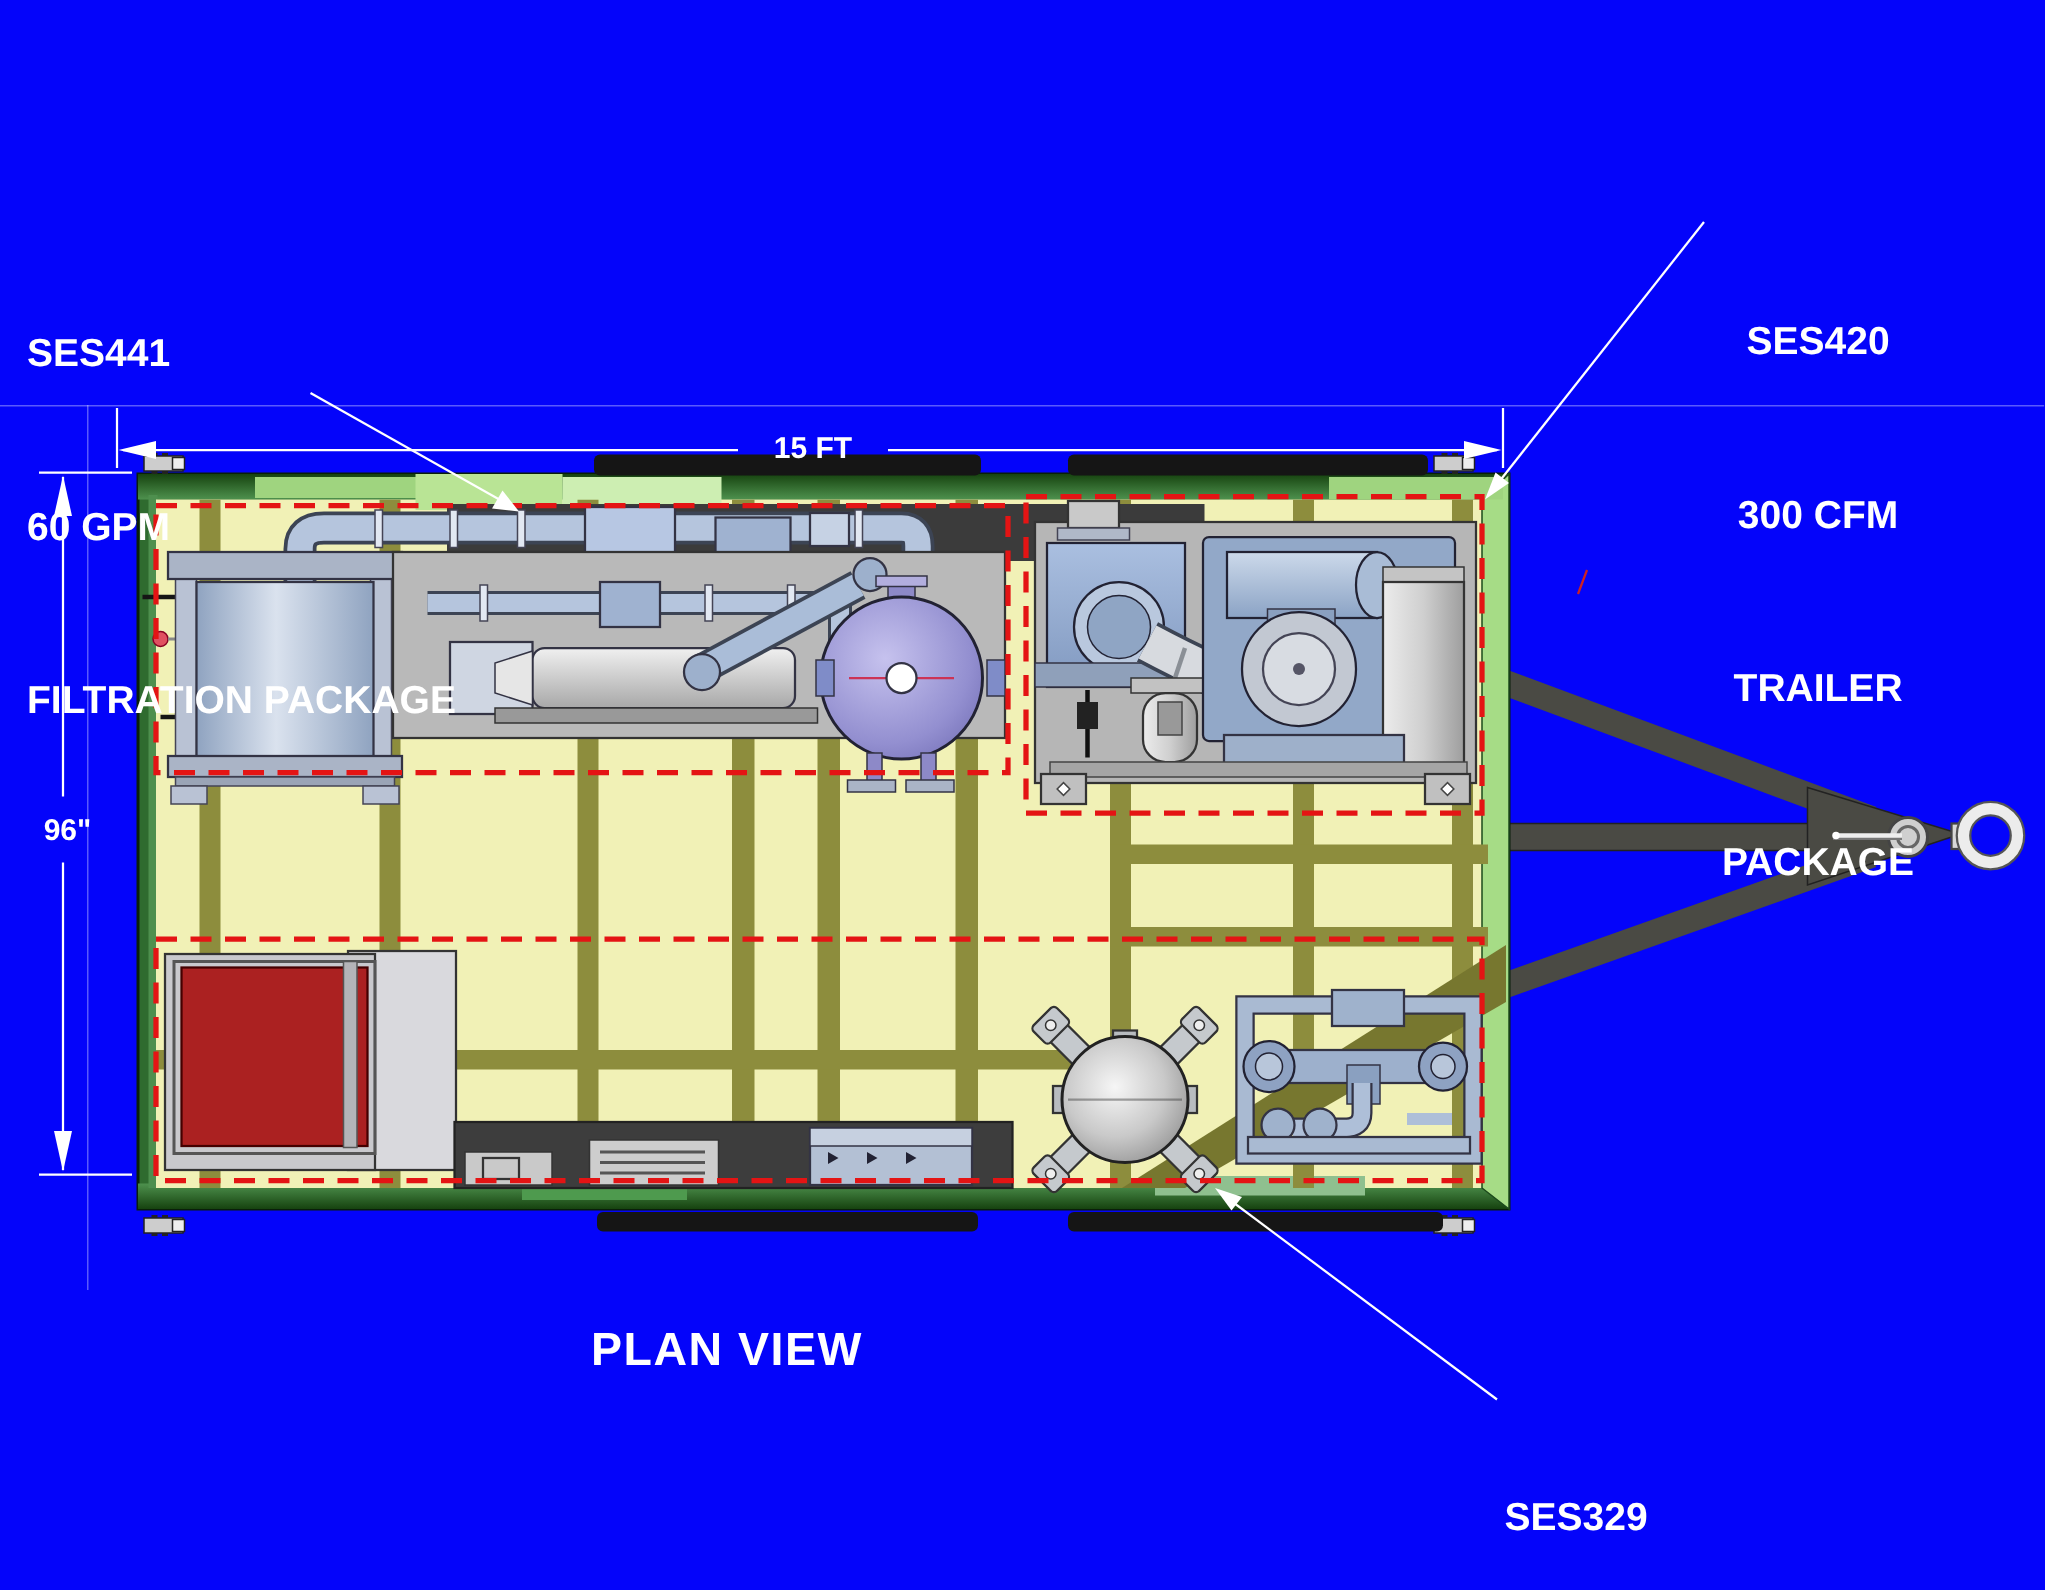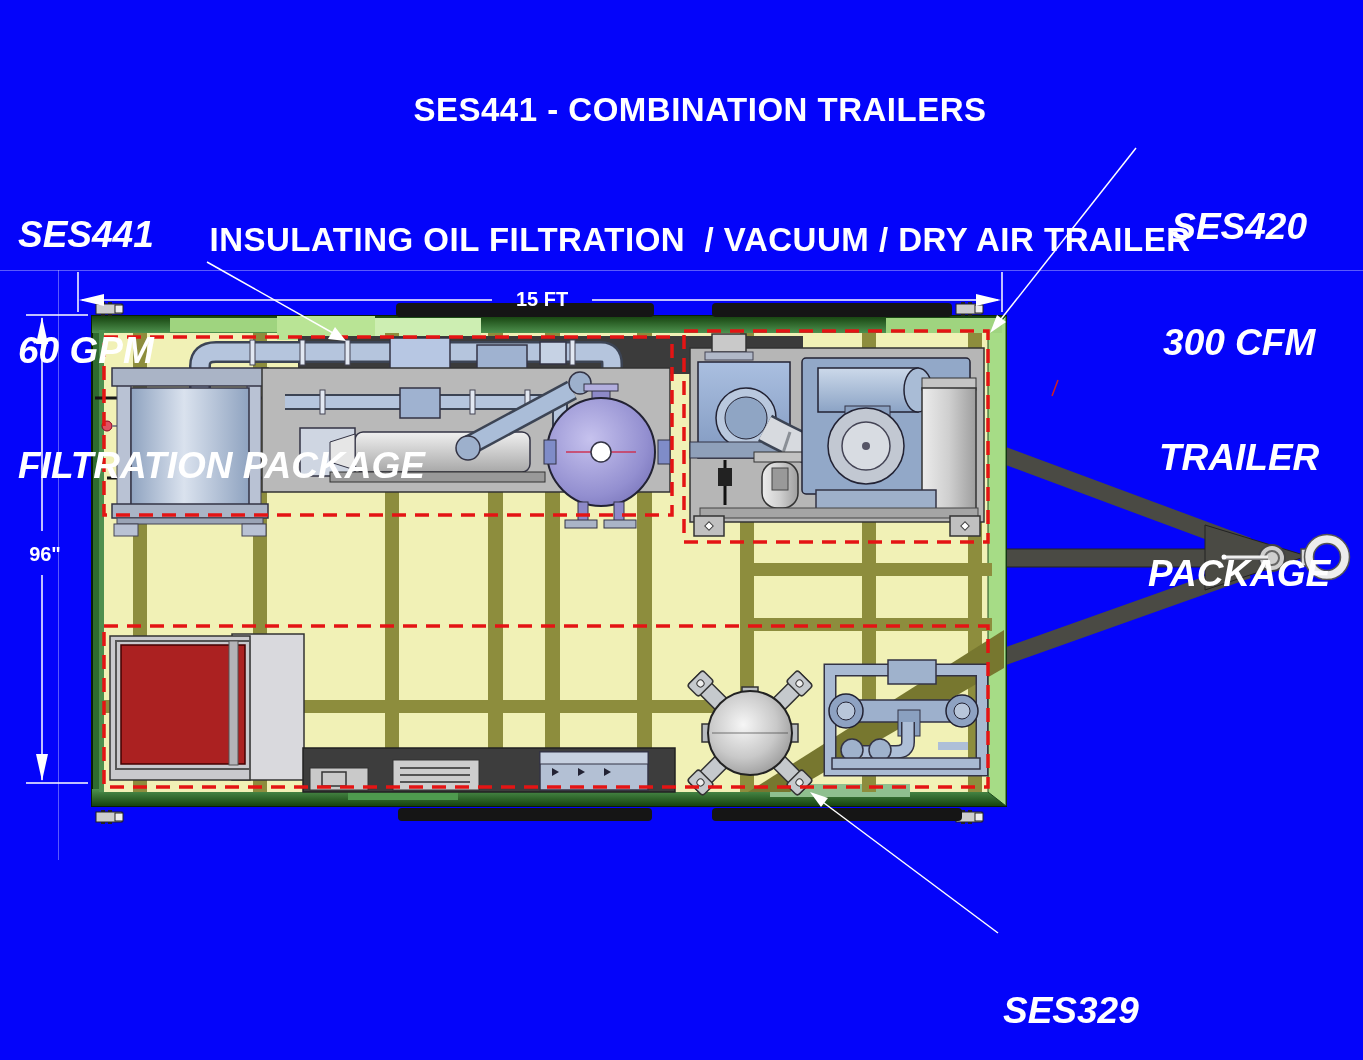--- a/index.html
+++ b/index.html
@@ -3,21 +3,21 @@
 <meta charset="utf-8">
 <style>
   html,body{margin:0;padding:0;background:#0404fa;}
   .canvas{position:relative;width:1363px;height:1060px;background:#0404fa;overflow:hidden;
           font-family:"Liberation Sans",sans-serif;}
   .canvas svg{position:absolute;left:0;top:0;}
   .txt{position:absolute;color:#ffffff;font-weight:bold;white-space:pre;line-height:38.5px;}
   .title-wrap{left:50px;top:14px;width:1300px;text-align:center;}
   .title-line1{font-size:33px;letter-spacing:.5px;}
   .title-line2{font-size:33px;letter-spacing:.5px;margin-top:14px;}
-  .lbl{font-size:37px;font-style:italic;}
+  .lbl{font-size:26px;}
   .lbl div{white-space:pre;}
   .lbl-filtration{left:18px;top:139px;}
   .lbl-vacuum{left:1148px;top:131px;text-align:center;}
   .lbl-dryer{left:1003px;top:915px;}
   .dim-text{font-size:20px;line-height:34px;text-align:center;}
   .dim-length{left:482px;top:282px;width:120px;}
   .dim-width{left:10px;top:537px;width:70px;}
   .plan-view{left:394px;top:881px;font-size:31px;letter-spacing:1px;}
 </style>
 </head>
@@ -371,24 +371,20 @@
       <line x1="1136" y1="148" x2="994" y2="328" stroke="#ffffff" stroke-width="1.5"></line>
       <polygon points="990,333 997,315 1006,322" fill="#ffffff"></polygon>
     </g>
     <g>
       <line x1="998" y1="933" x2="816" y2="797" stroke="#ffffff" stroke-width="1.5"></line>
       <polygon points="810,792 828,798 821,807" fill="#ffffff"></polygon>
     </g>
   </g>
 </svg>
 
-  <div class="txt title-wrap">
-    <div class="title-line1">SES441 - COMBINATION TRAILERS</div>
-    <div class="title-line2">INSULATING OIL FILTRATION  / VACUUM / DRY AIR TRAILER</div>
-  </div>
 
   <div class="txt lbl lbl-filtration">
     <div>SES441</div>
     <div>60 GPM</div>
     <div>FILTRATION PACKAGE</div>
   </div>
 
   <div class="txt lbl lbl-vacuum">
     <div>SES420</div>
     <div>300 CFM</div>
@@ -398,13 +394,14 @@
 
   <div class="txt lbl lbl-dryer">
     <div>SES329</div>
     
     
   </div>
 
   <div class="txt dim-text dim-length">15 FT</div>
   <div class="txt dim-text dim-width">96"</div>
 
+  <div class="txt plan-view">PLAN VIEW</div>
 </div>
 
 </body></html>

